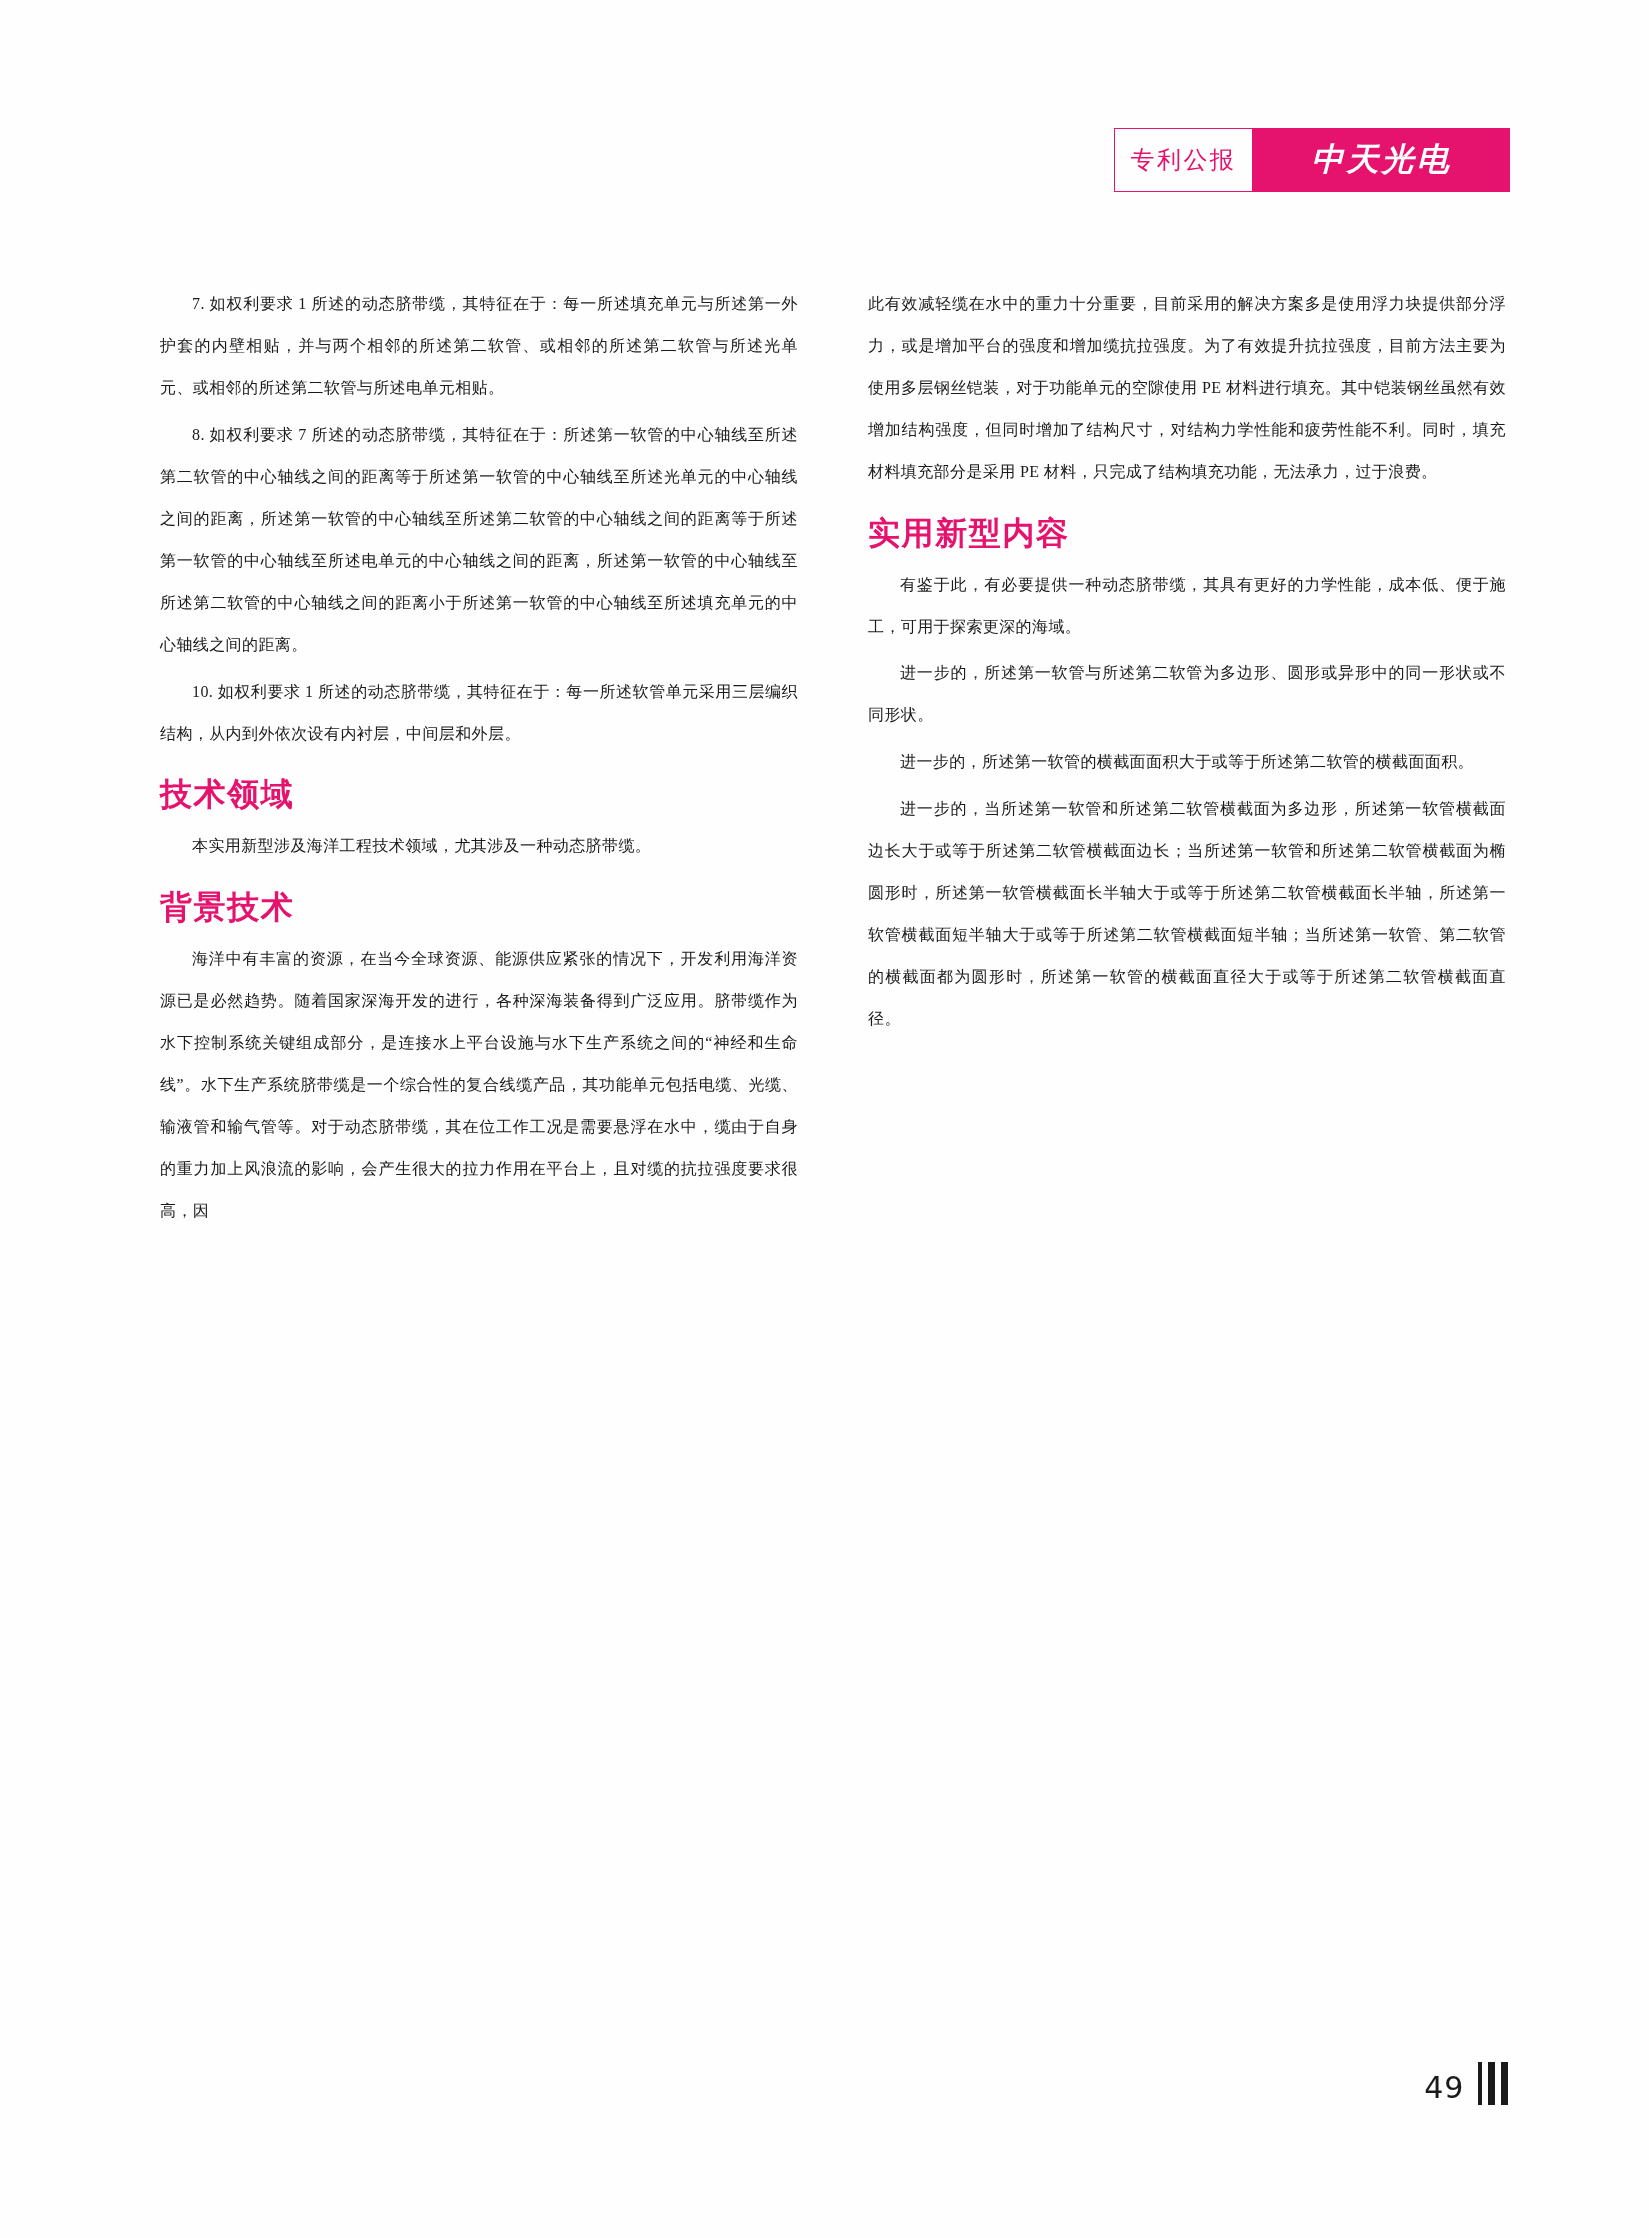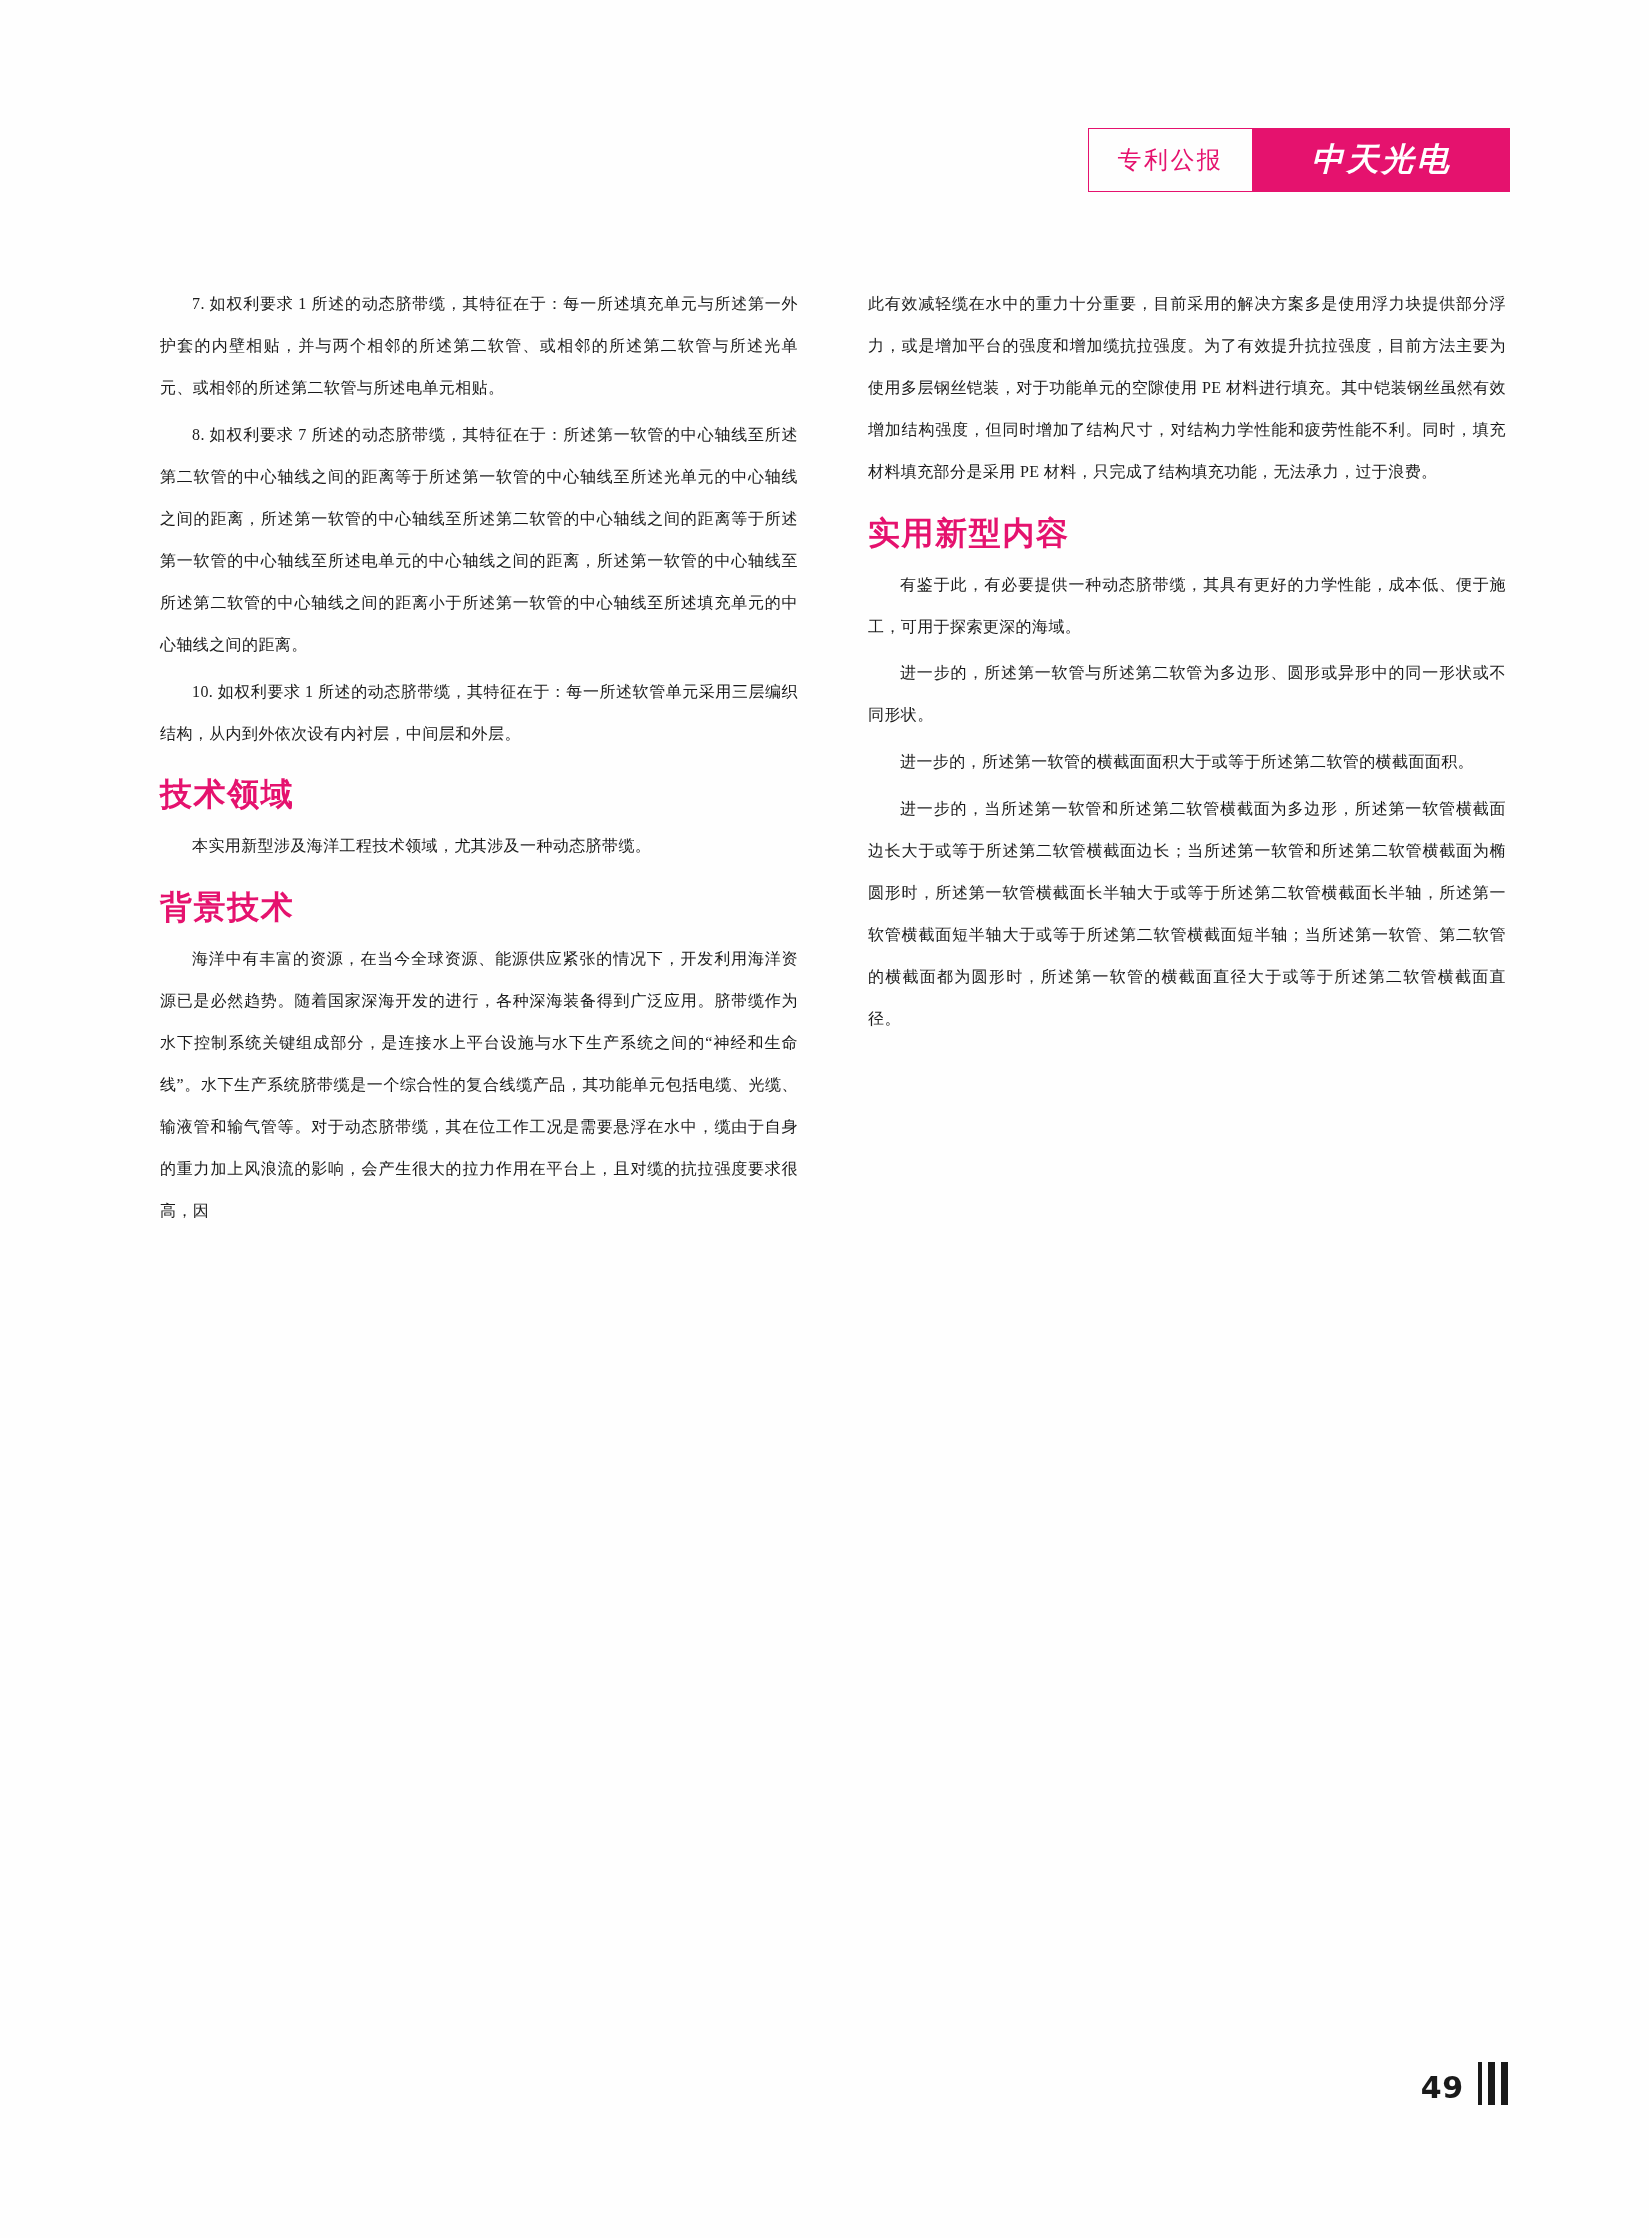--- a/index.html
+++ b/index.html
@@ -31,21 +31,21 @@
     height: 64px;
   }
   .header-left {
     border: 1.6px solid #e5126e;
     color: #e5126e;
     font-size: 24px;
     letter-spacing: 2.4px;
     display: flex;
     align-items: center;
     justify-content: center;
-    padding: 0 29px;
+    padding: 0 16px;
     box-sizing: border-box;
     font-family: "DejaVu Sans", "Liberation Sans", sans-serif;
     font-weight: 500;
   }
   .header-right {
     background: #e5126e;
     color: #ffffff;
     font-size: 32px;
     letter-spacing: 3.2px;
     display: flex;
@@ -94,21 +94,21 @@
   .footer {
     position: absolute;
     right: 142px;
     bottom: 134px;
     display: flex;
     align-items: center;
     gap: 14.4px;
   }
   .pagenum {
     font-size: 30px;
-    font-weight: 700;
+    font-weight: 400;
     font-family: "DejaVu Sans", "Liberation Sans", sans-serif;
     color: #1a1a1a;
     letter-spacing: 0.8px;
     margin-top: 8px;
   }
   .bars {
     display: flex;
     align-items: center;
     gap: 5.6px;
     height: 43px;

